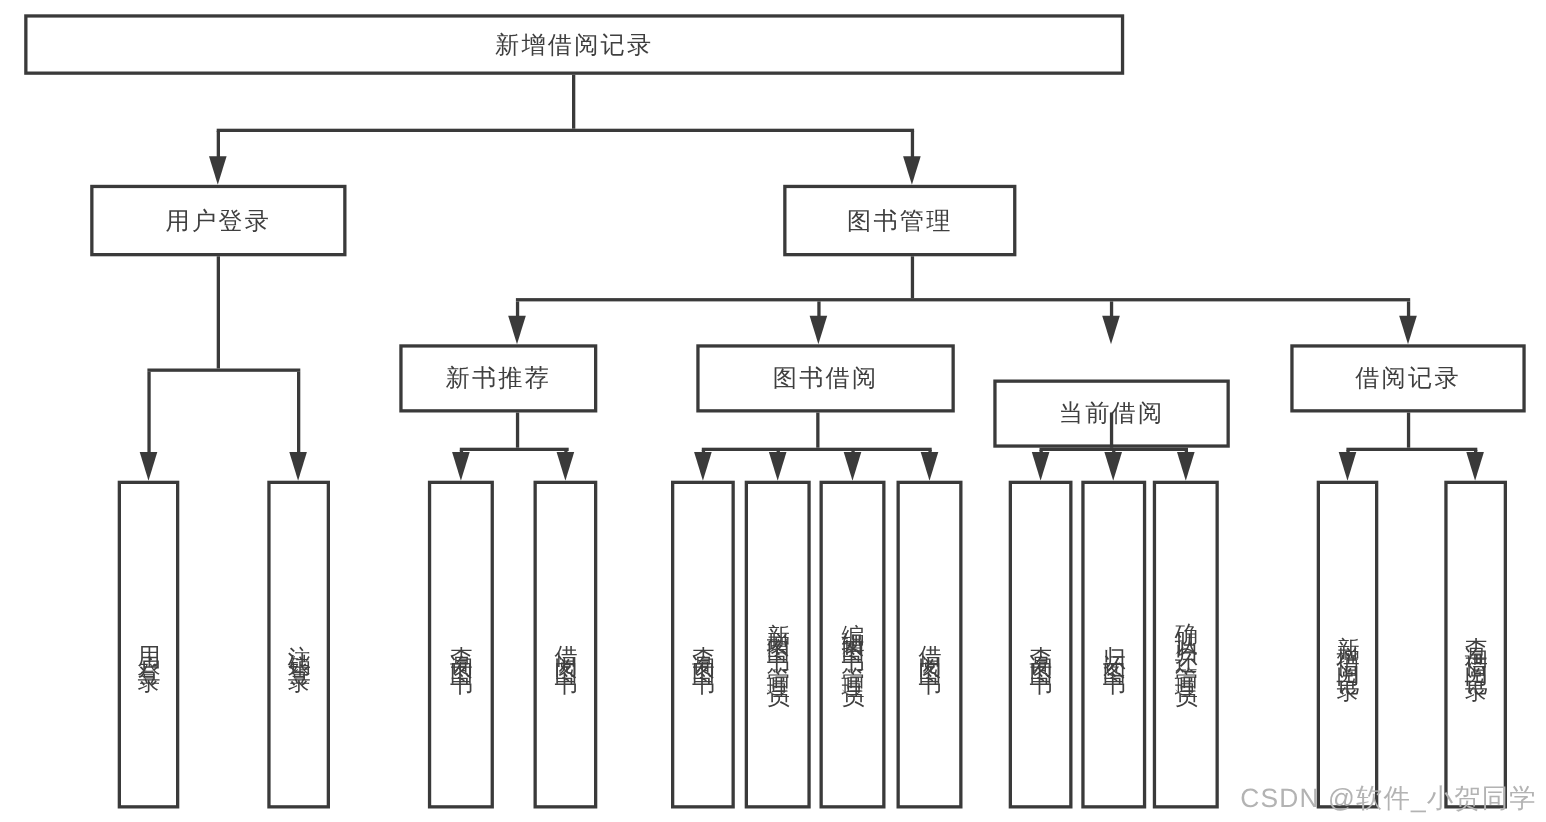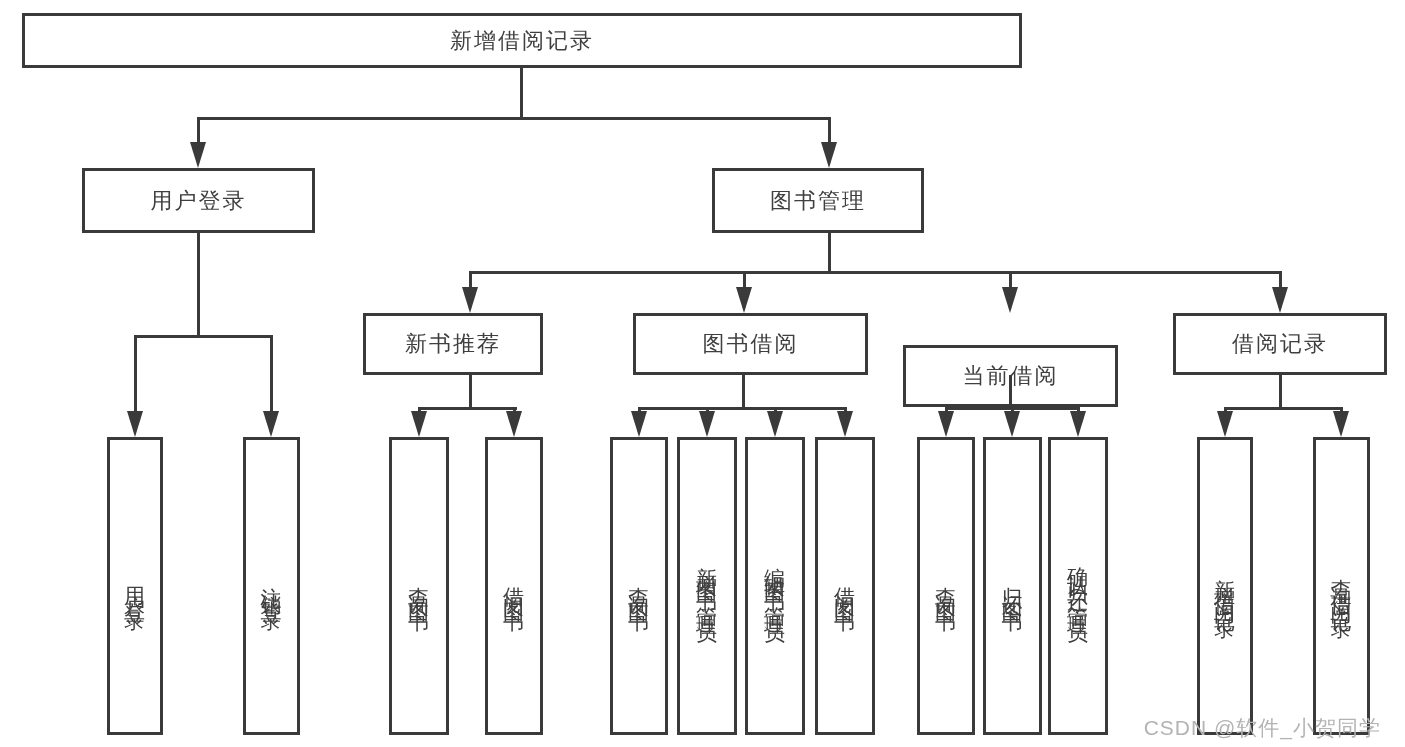--- a/index.html
+++ b/index.html
@@ -35,22 +35,22 @@
   .vline{position:absolute;width:3px;background:var(--line);}
   .hline{position:absolute;height:3px;background:var(--line);}
   .arrow{
     position:absolute;width:0;height:0;
     border-left:8px solid transparent;
     border-right:8px solid transparent;
     border-top:26px solid var(--line);
   }
   .watermark{
     position:absolute;
-    right:24px;bottom:5px;
-    font-size:21px;
+    right:8px;bottom:5px;
+    font-size:24px;
     color:var(--watermark);
     letter-spacing:1px;
     white-space:nowrap;
   }
 </style>
 </head>
 <body>
 
 <div id="canvas">
 

